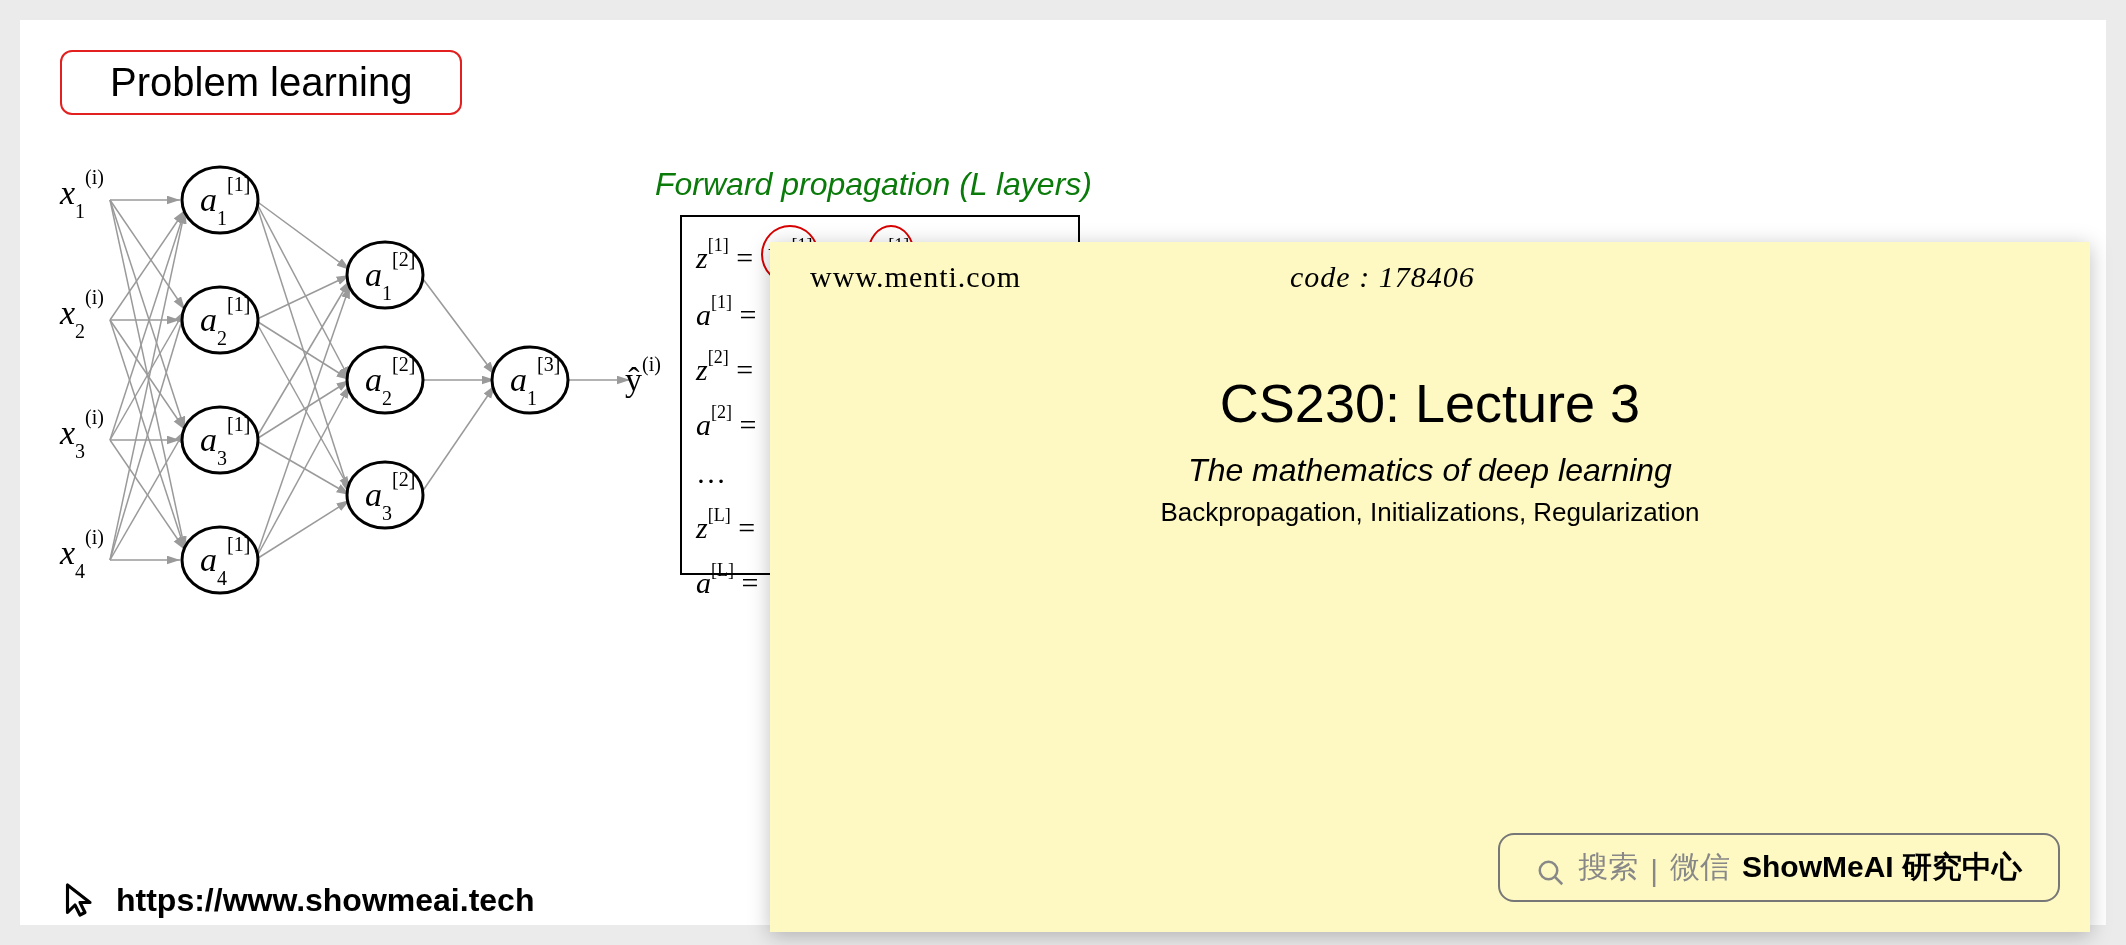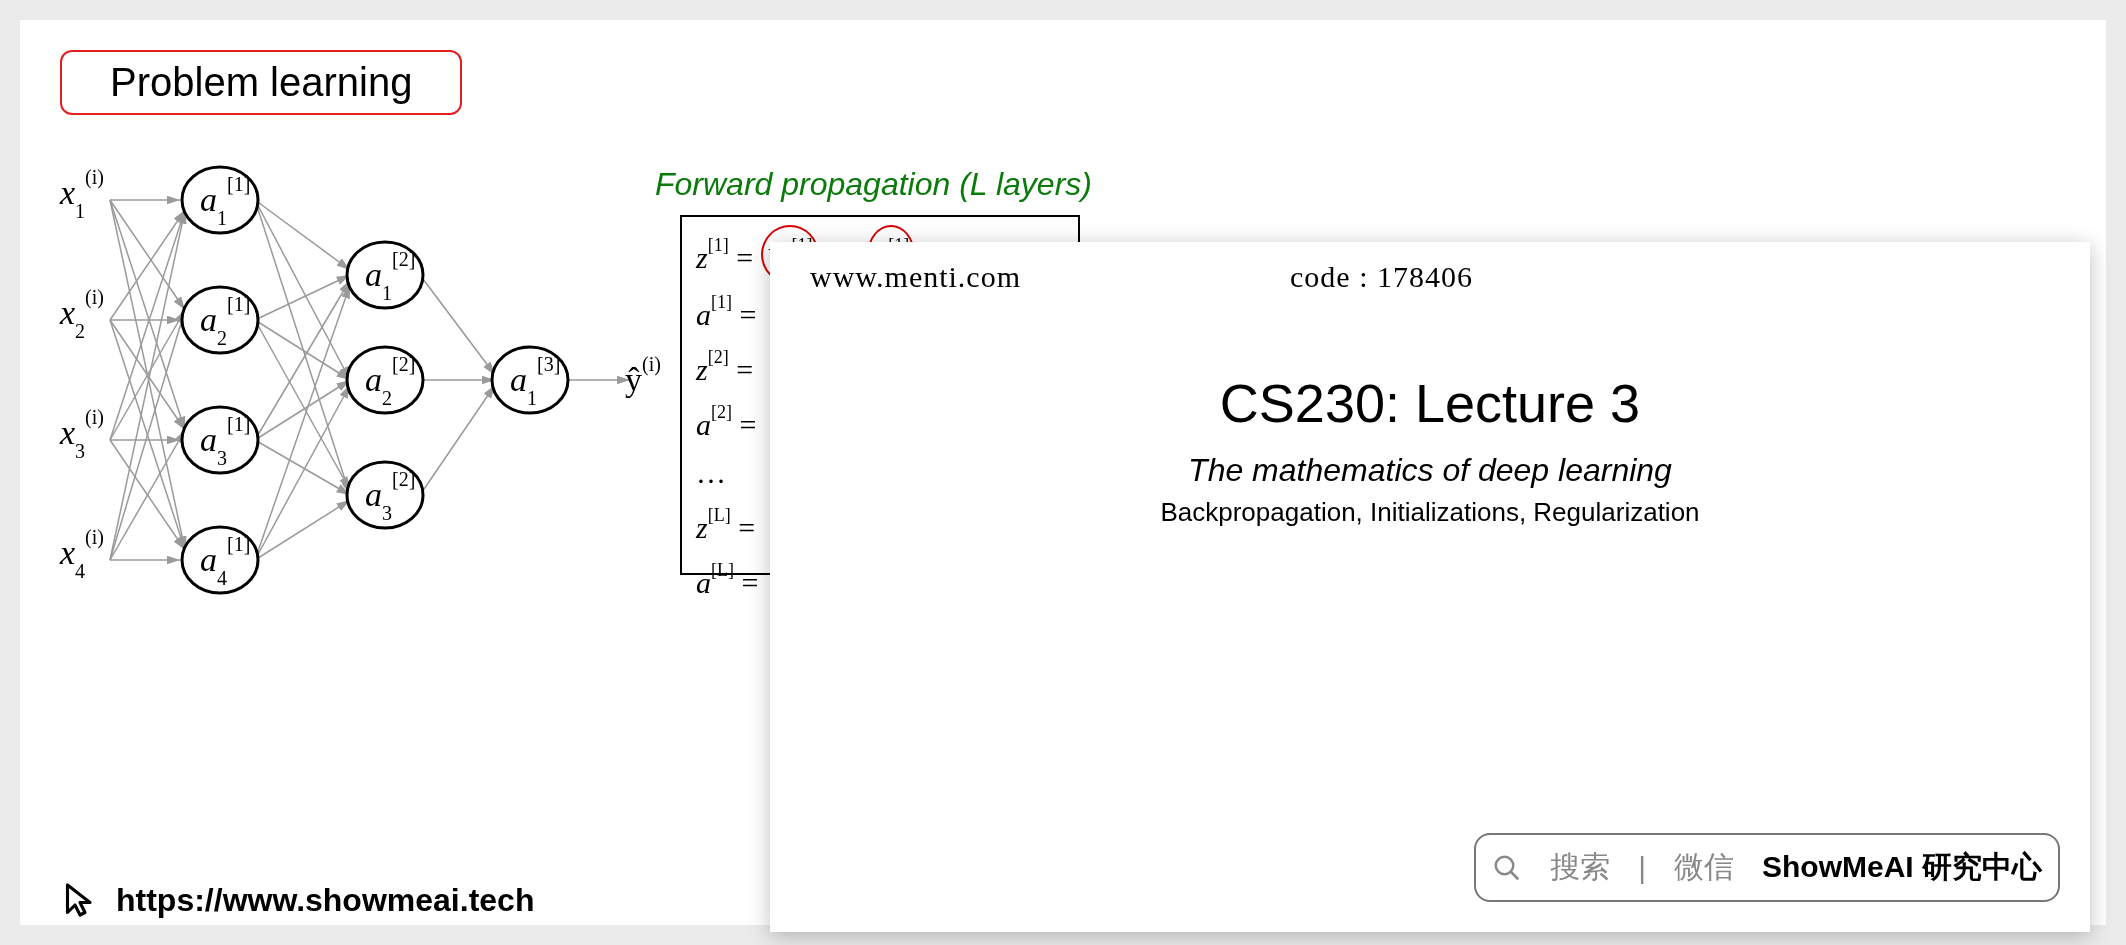--- a/index.html
+++ b/index.html
@@ -109,37 +109,38 @@
     border: 2px solid #d80000;
     border-radius: 50%;
     padding: 0 4px;
   }
   .overlay-card {
     position: absolute;
     left: 770px;
     top: 242px;
     width: 1320px;
     height: 690px;
-    background: #ffffff;
+    background: #fef9c3;
     box-shadow: 0 4px 20px rgba(0,0,0,0.25);
   }
   .hand-top {
     position: absolute;
     left: 40px;
     top: 18px;
     right: 40px;
     font-family: "Comic Sans MS", "Segoe Script", cursive;
     font-size: 30px;
     color: #000;
     letter-spacing: 1px;
   }
   .hand-top .code {
     position: absolute;
     left: 480px;
     top: 0;
+    font-style: italic;
   }
   .lecture-title {
     text-align: center;
     font-size: 54px;
     margin-top: 130px;
     color: #000;
   }
   .lecture-sub {
     text-align: center;
     font-size: 32px;
@@ -158,24 +159,24 @@
     font-size: 22px;
     margin-top: 50px;
     color: #000;
   }
   .search-pill {
     position: absolute;
     right: 30px;
     bottom: 30px;
     border: 2px solid #777;
     border-radius: 16px;
-    padding: 12px 16px;
+    padding: 12px 36px;
     display: flex;
-    align-items: center;
-    gap: 28px;
+    align-items: flex-end;
+    gap: 12px;
     font-size: 30px;
     color: #888;
   }
   .search-pill .strong {
     color: #000;
     font-weight: 700;
   }
   .search-pill svg {
     width: 30px;
     height: 30px;

